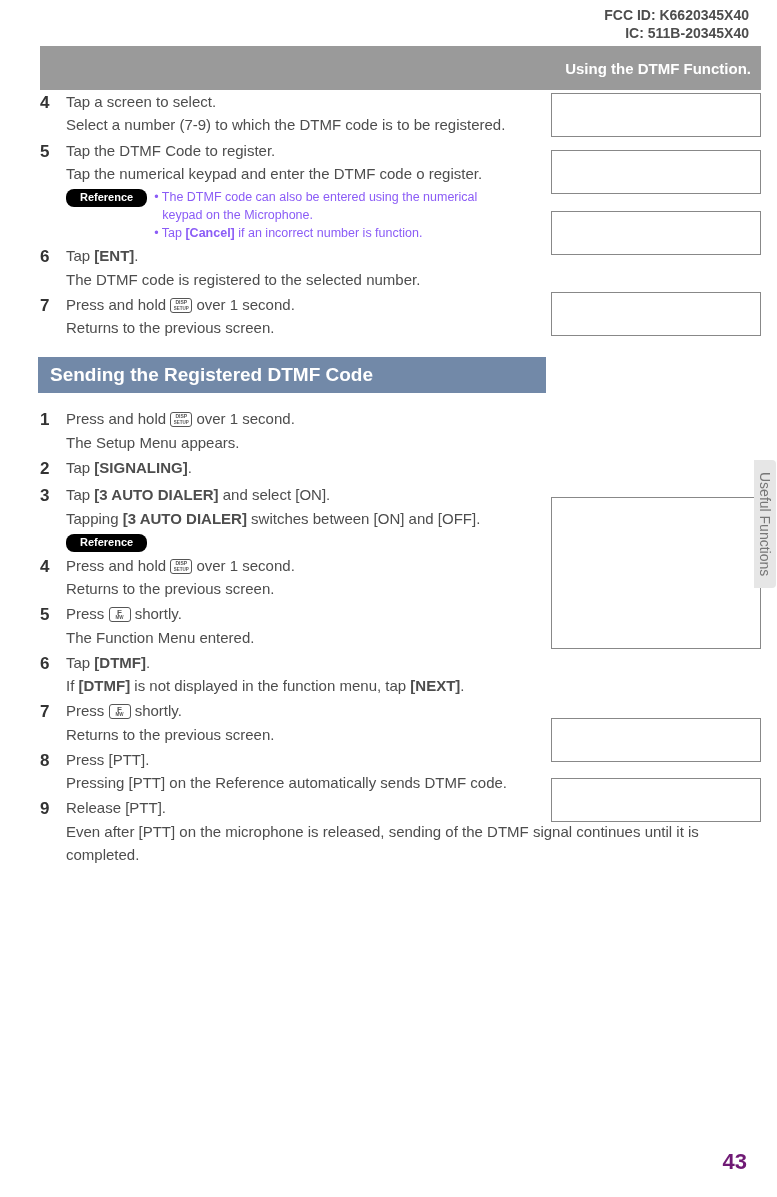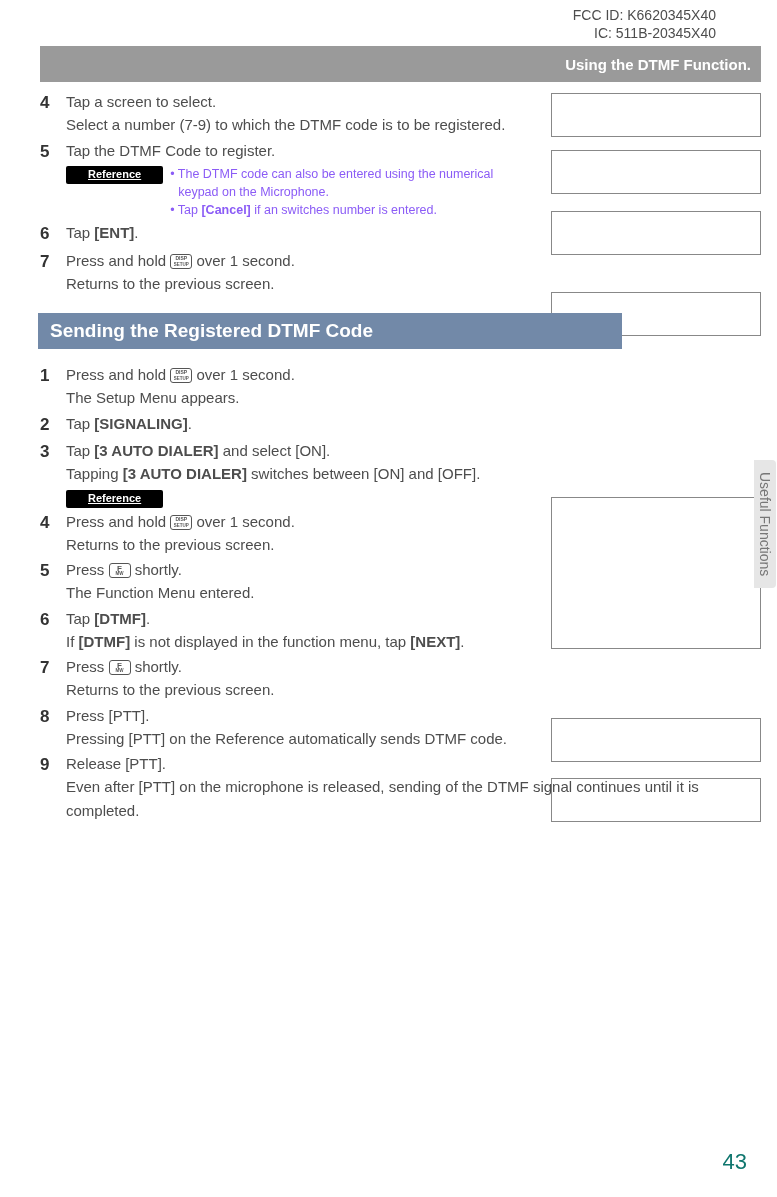--- a/index.html
+++ b/index.html
@@ -7,31 +7,32 @@
     font-family: Arial, Helvetica, sans-serif;
     background: #fff;
     width: 777px;
     height: 1197px;
     position: relative;
     color: #4d4d4d;
   }
   .fcc-block {
     position: absolute;
     top: 6px;
-    right: 61px;
+    right: 28px;
     text-align: right;
     font-size: 14px;
     line-height: 1.3;
+    font-weight: bold;
   }
   .topbar {
     position: absolute;
     top: 46px;
     left: 40px;
     right: 16px;
-    height: 36px;
+    height: 44px;
     background: #9a9a9a;
     color: #fff;
     font-size: 15px;
     font-weight: bold;
     display: flex;
     align-items: center;
     justify-content: flex-end;
     padding-right: 10px;
   }
   .content {
@@ -61,28 +62,27 @@
   .ref-row {
     display: flex;
     align-items: flex-start;
     font-size: 12.5px;
     line-height: 1.45;
     margin-top: 3px;
   }
   .ref-badge {
     background: #000;
     color: #fff;
-    padding: 1px 22px;
+    padding: 1px 14px;
     font-size: 11px;
     font-weight: bold;
-    border-radius: 2px;
+    border-radius: 8px;
     margin-right: 7px;
     flex-shrink: 0;
     margin-top: 1px;
-    text-decoration: underline;
   }
   .ref-text { color: #8b5cf6; }
   .bullet { padding-left: 8px; text-indent: -8px; }
   .icon-disp {
     display: inline-block;
     vertical-align: -3px;
     width: 22px; height: 15px;
     border: 1.5px solid #555; border-radius: 3px;
     position: relative;
     background: #fff;
@@ -122,39 +122,40 @@
     width: 210px; height: 44px;
     border: 1px solid #888; background: #fff;
   }
   .section-bar {
     background: #7289a8;
     color: #fff;
     font-size: 19px;
     font-weight: bold;
     padding: 7px 12px;
     margin: 18px 0 14px -2px;
-    width: 584px;
+    width: 508px;
   }
   .side-tab {
     position: absolute;
     right: 1px;
     top: 460px;
     writing-mode: vertical-rl;
     font-size: 14px;
     color: #777;
     background: #e6e6e6;
     padding: 12px 3px;
     border-radius: 0 4px 4px 0;
   }
   .page-num {
     position: absolute;
     bottom: 22px;
     right: 30px;
     font-size: 22px;
-    color: #0f766e;
+    color: #701a75;
+    font-weight: bold;
   }
 </style>
 </head>
 <body>
 
 <div class="fcc-block">
   <div>FCC ID: K6620345X40</div>
   <div>IC: 511B-20345X40</div>
 </div>
 
@@ -181,36 +182,38 @@
     <div class="step-body">
       <span>Tap a screen to select.</span><br>
       <span>Select a number (7-9) to which the DTMF code is to be registered.</span>
     </div>
   </div>
 
   <div class="step">
     <div class="step-num">5</div>
     <div class="step-body">
       <span>Tap the DTMF Code to register.</span><br>
+      <span>Tap the numerical keypad and enter the DTMF code o register.</span>
       <div class="ref-row">
         <span class="ref-badge">Reference</span>
         <div class="ref-text">
           <div class="bullet">• The DTMF code can also be entered using the numerical keypad on the Microphone.</div>
           <div class="bullet">
-            <span>• Tap </span><span class="bold">[Cancel]</span><span> if an switches number is entered.</span>
+            <span>• Tap </span><span class="bold">[Cancel]</span><span> if an incorrect number is function.</span>
           </div>
         </div>
       </div>
     </div>
   </div>
 
   <div class="step">
     <div class="step-num">6</div>
     <div class="step-body">
       <span>Tap </span><span class="bold">[ENT]</span><span>.</span><br>
+      <span>The DTMF code is registered to the selected number.</span>
     </div>
   </div>
 
   <div class="step">
     <div class="step-num">7</div>
     <div class="step-body">
       <span>Press and hold </span><span class="icon-disp"></span><span> over 1 second.</span><br>
       <span>Returns to the previous screen.</span>
     </div>
   </div>

